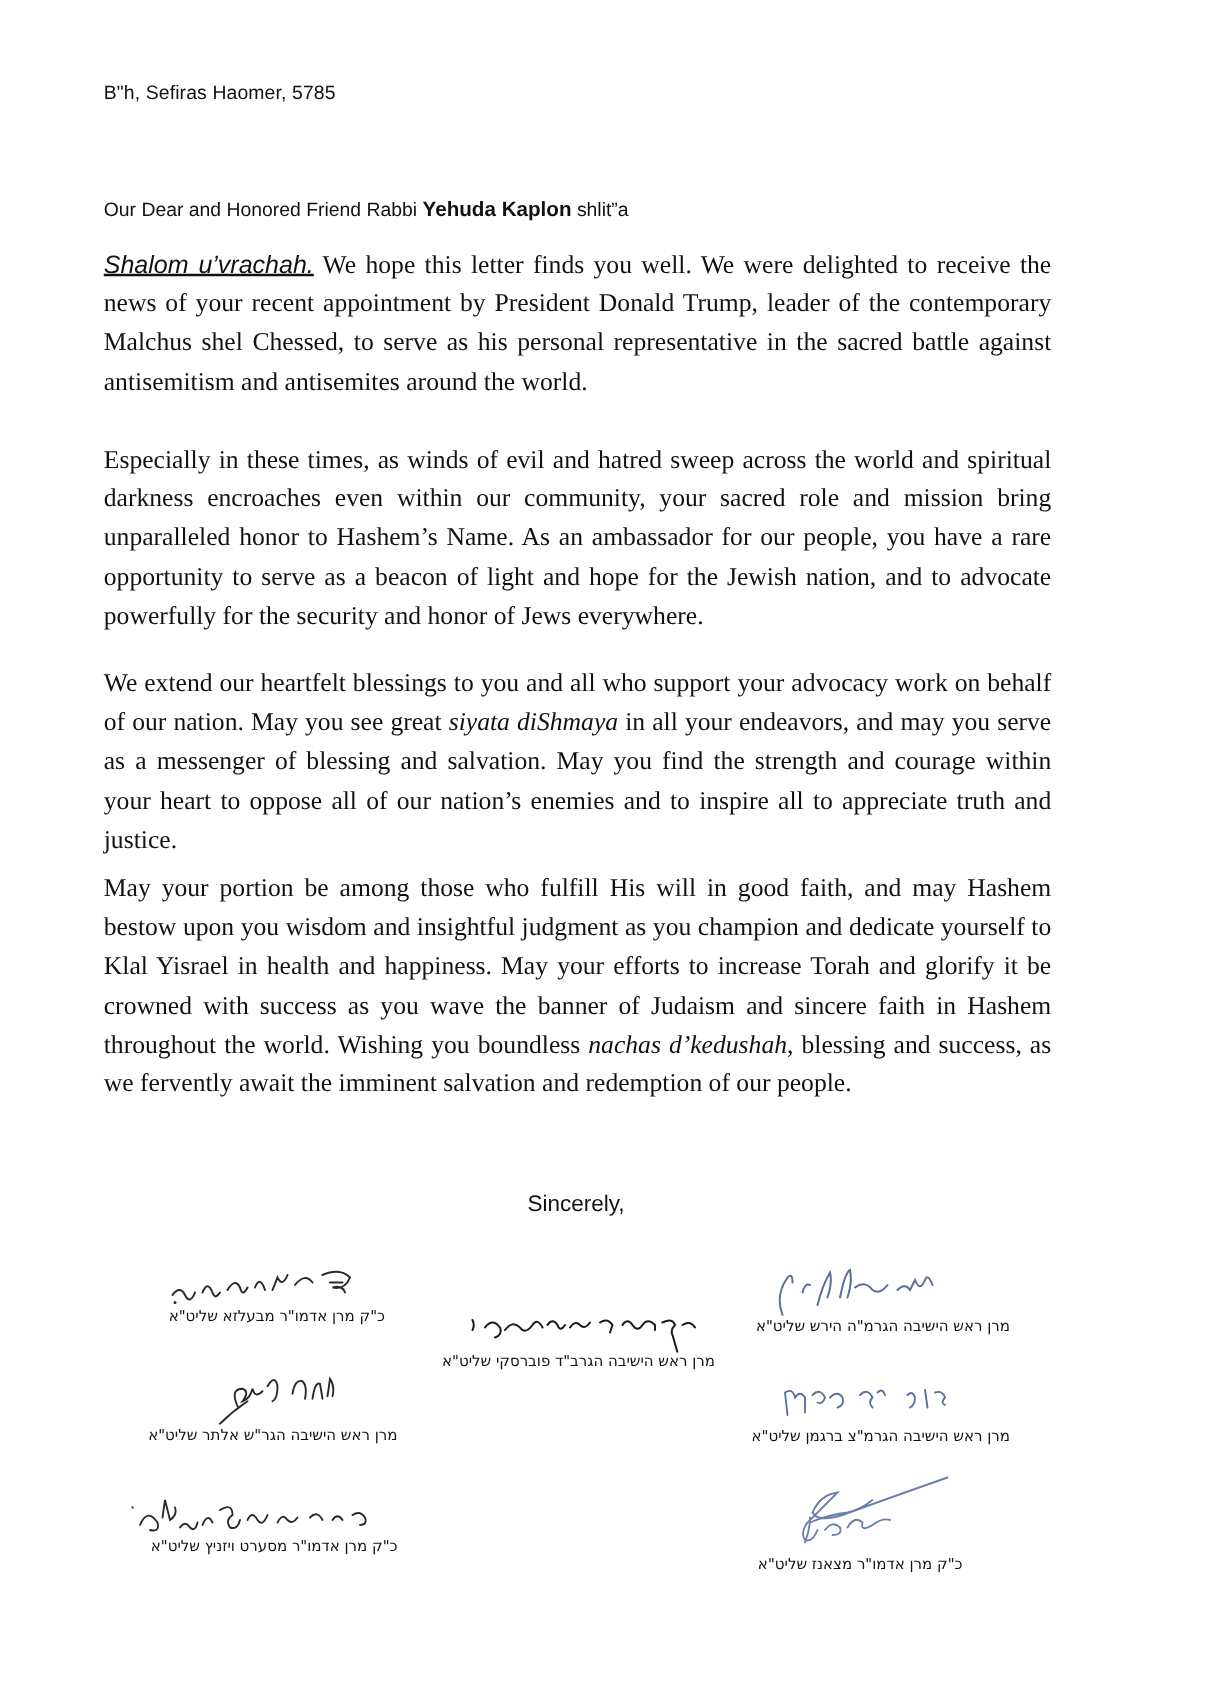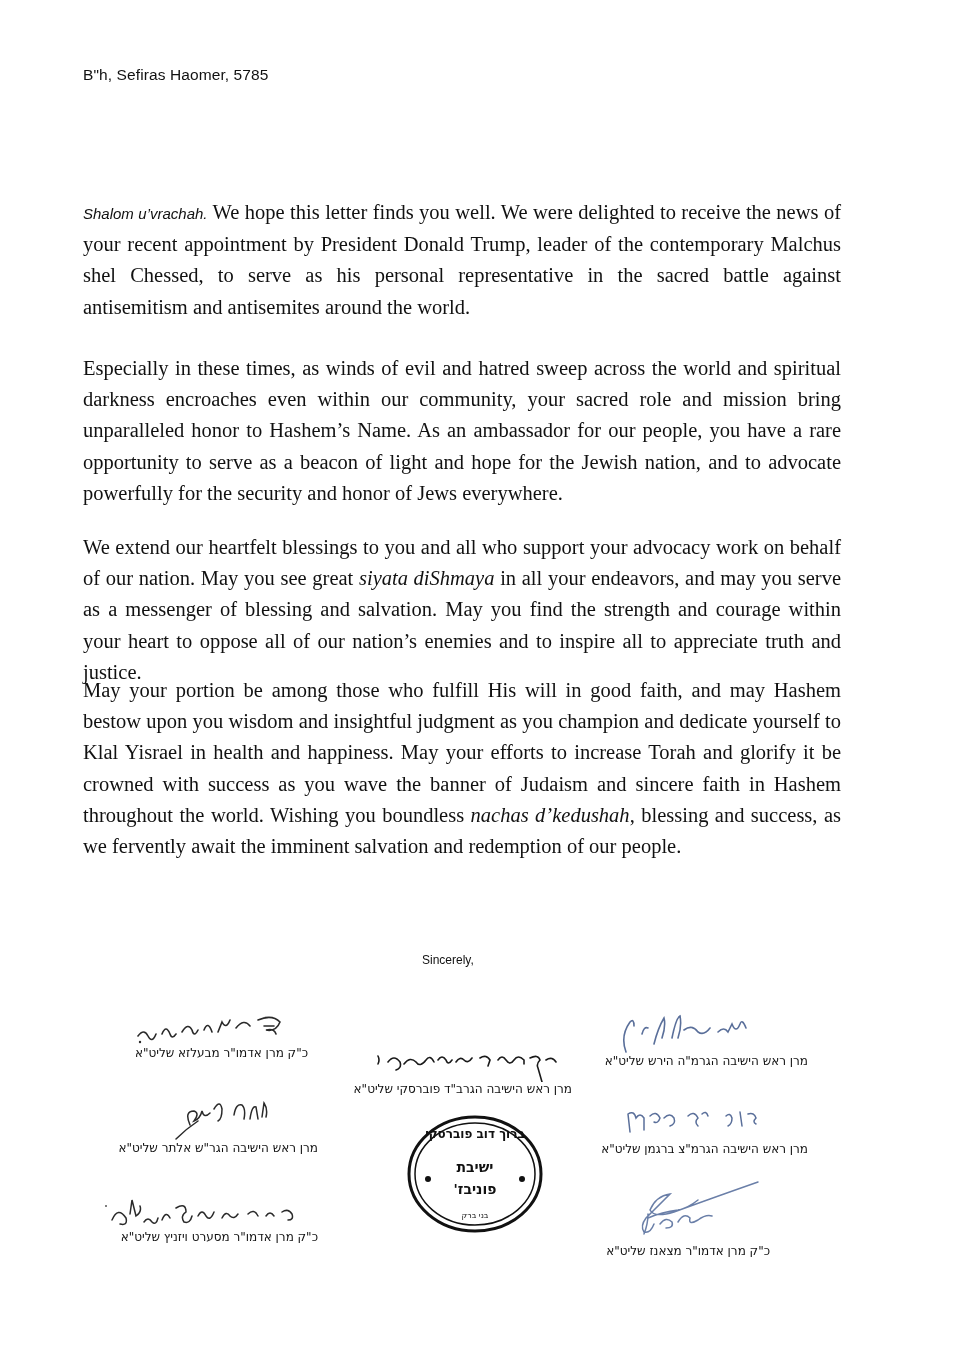--- a/index.html
+++ b/index.html
@@ -7,35 +7,36 @@
     .page { position: absolute; left: 0; top: 0; width: 980px; height: 1349px; background: #fff; }
     .sans { font-family: "Liberation Sans", "DejaVu Sans", sans-serif; }
     .serif { font-family: "Liberation Serif", "DejaVu Serif", serif; }
     .date-line { position: absolute; left: 83px; top: 66px; font-size: 15.5px; letter-spacing: 0.1px; }
     .salutation { position: absolute; left: 83px; top: 159px; font-size: 15.5px; }
     .salutation b { font-weight: bold; font-size: 16.5px; }
     .body-text { position: absolute; left: 83px; width: 758px; font-size: 20.5px; line-height: 31.2px; text-align: justify; }
     .p1 { top: 197px; }
     .p2 { top: 353px; }
     .p3 { top: 532px; }
-    .p4 { top: 675px; }
-    .lead-italic { font-family: "Liberation Sans", "DejaVu Sans", sans-serif; font-style: italic; font-size: 15px; }
-    .closing { position: absolute; left: 422px; top: 953px; font-size: 12px; }
+    .p4 { top: 696px; }
+    .lead-italic { font-family: "Liberation Sans", "DejaVu Sans", sans-serif; font-style: italic; font-size: 20px; text-decoration: underline; }
+    .closing { position: absolute; left: 422px; top: 953px; font-size: 18px; }
     .sig-block { position: absolute; text-align: right; direction: rtl; }
     .sig-title { font-family: "DejaVu Sans", "Liberation Sans", sans-serif; font-size: 12px; color: #111; white-space: nowrap; }
     .sig-svg { display: block; }
     .stamp { position: absolute; left: 406px; top: 1114px; width: 138px; height: 120px; }
   </style>
 </head>
 <body>
 
 <div class="page">
 
   <div class="date-line sans">B"h, Sefiras Haomer, 5785</div>
 
+  <div class="salutation sans"><span>Our Dear and Honored Friend Rabbi </span><b>Yehuda Kaplon</b><span> shlit”a</span></div>
 
   <p class="body-text serif p1" style="margin:0"><span class="lead-italic">Shalom u’vrachah.</span><span> We hope this letter finds you well. We were delighted to receive the news of your recent appointment by President Donald Trump, leader of the contemporary Malchus shel Chessed, to serve as his personal representative in the sacred battle against antisemitism and antisemites around the world.</span></p>
 
   <p class="body-text serif p2" style="margin:0"><span>Especially in these times, as winds of evil and hatred sweep across the world and spiritual darkness encroaches even within our community, your sacred role and mission bring unparalleled honor to Hashem’s Name. As an ambassador for our people, you have a rare opportunity to serve as a beacon of light and hope for the Jewish nation, and to advocate powerfully for the security and honor of Jews everywhere.</span></p>
 
   <p class="body-text serif p3" style="margin:0"><span>We extend our heartfelt blessings to you and all who support your advocacy work on behalf of our nation. May you see great </span><i>siyata diShmaya</i><span> in all your endeavors, and may you serve as a messenger of blessing and salvation. May you find the strength and courage within your heart to oppose all of our nation’s enemies and to inspire all to appreciate truth and justice.</span></p>
 
   <p class="body-text serif p4" style="margin:0"><span>May your portion be among those who fulfill His will in good faith, and may Hashem bestow upon you wisdom and insightful judgment as you champion and dedicate yourself to Klal Yisrael in health and happiness. May your efforts to increase Torah and glorify it be crowned with success as you wave the banner of Judaism and sincere faith in Hashem throughout the world. Wishing you boundless </span><i>nachas d’kedushah</i><span>, blessing and success, as we fervently await the imminent salvation and redemption of our people.</span></p>
 
   <div class="closing sans">Sincerely,</div>
@@ -63,32 +64,20 @@
     <div class="sig-title">כ"ק מרן אדמו"ר מסערט ויזניץ שליט"א</div>
   </div>
 
   <div class="sig-block" style="left:370px; top:1044px; width:202px;">
     <svg class="sig-svg" width="202" height="38" viewBox="0 0 202 38">
       <path d="M8 12 q2 4 0 8 M18 18 q6 -8 12 0 q2 6 -4 8 M34 20 q6 -8 12 -2 q4 6 10 -2 q4 -6 8 2 M68 16 q4 -6 8 0 q2 6 6 0 M86 18 q4 -6 8 -2 q4 4 8 -2 M110 14 q6 -4 10 2 l-2 6 M128 16 q4 -6 8 0 q4 6 8 0 q4 -6 10 0 l0 4 M160 14 q8 -4 10 2 q-4 4 -2 8 l4 14 M176 16 q6 -4 10 2" stroke="#1a1a1a" stroke-width="1.6" fill="none" stroke-linecap="round"></path>
     </svg>
     <div class="sig-title">מרן ראש הישיבה הגרב"ד פוברסקי שליט"א</div>
   </div>
 
-  <div class="stamp">
-    <svg width="138" height="120" viewBox="0 0 138 120">
-      <ellipse cx="69" cy="60" rx="66" ry="57" stroke="#111" stroke-width="3" fill="none"></ellipse>
-      <ellipse cx="69" cy="60" rx="60" ry="51" stroke="#111" stroke-width="1.5" fill="none"></ellipse>
-      <circle cx="22" cy="65" r="3" fill="#111"></circle>
-      <circle cx="116" cy="65" r="3" fill="#111"></circle>
-      <text x="69" y="24" text-anchor="middle" font-family="DejaVu Sans, sans-serif" font-size="12" font-weight="bold" fill="#111" direction="rtl">ברוך דוב פוברסקי</text>
-      <text x="69" y="58" text-anchor="middle" font-family="DejaVu Sans, sans-serif" font-size="14" font-weight="bold" fill="#111" direction="rtl">ישיבת</text>
-      <text x="69" y="80" text-anchor="middle" font-family="DejaVu Sans, sans-serif" font-size="14" font-weight="bold" fill="#111" direction="rtl">פוניבז'</text>
-      <text x="69" y="104" text-anchor="middle" font-family="DejaVu Sans, sans-serif" font-size="8" fill="#111" direction="rtl">בני ברק</text>
-    </svg>
-  </div>
 
   <div class="sig-block" style="left:598px; top:1014px; width:210px;">
     <svg class="sig-svg" width="210" height="40" viewBox="0 0 210 40">
       <path d="M28 38 q-6 -16 4 -30 q4 -4 4 4 M44 20 q2 -8 6 -6 M56 30 q4 -16 10 -26 q2 8 -2 20 M74 24 q4 -20 8 -22 q2 10 -2 22 M86 16 q8 -6 14 2 q6 4 12 -4 M120 18 q6 -6 10 0 l4 -8 q4 10 8 0 q2 -6 6 4" stroke="#5a6f9a" stroke-width="1.6" fill="none" stroke-linecap="round"></path>
     </svg>
     <div class="sig-title">מרן ראש הישיבה הגרמ"ה הירש שליט"א</div>
   </div>
 
   <div class="sig-block" style="left:598px; top:1102px; width:210px;">
     <svg class="sig-svg" width="210" height="40" viewBox="0 0 210 40">

